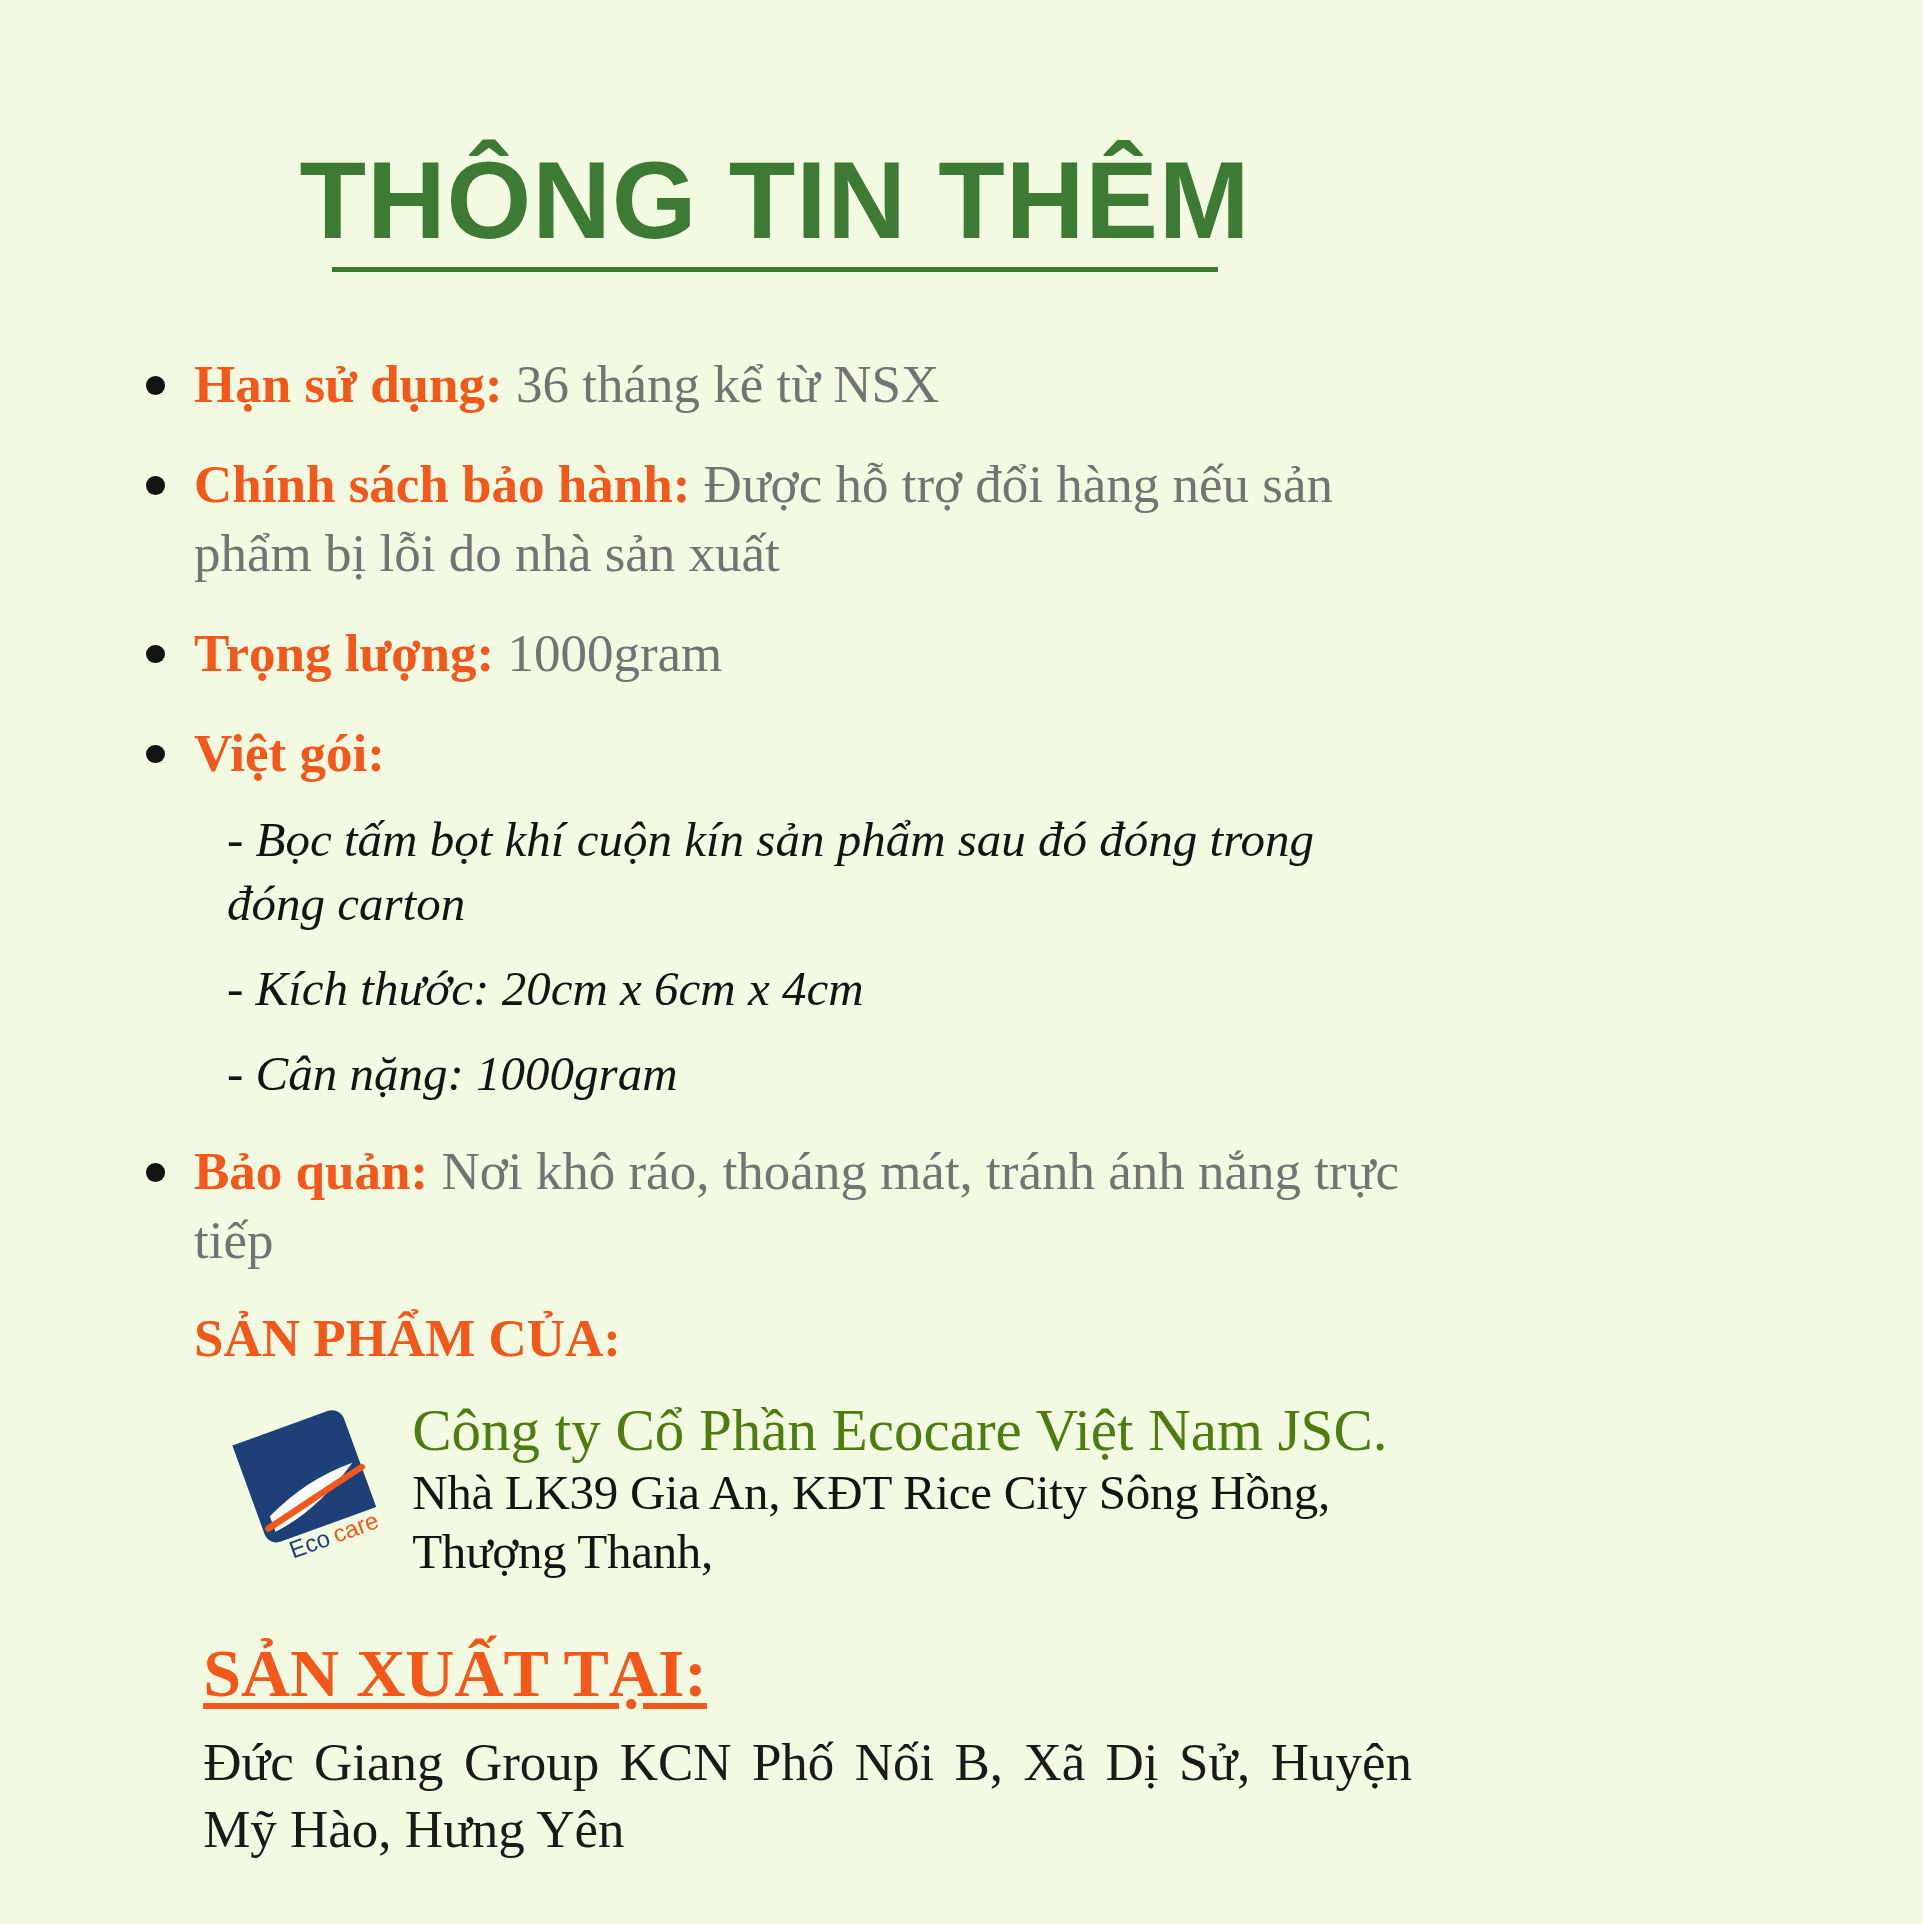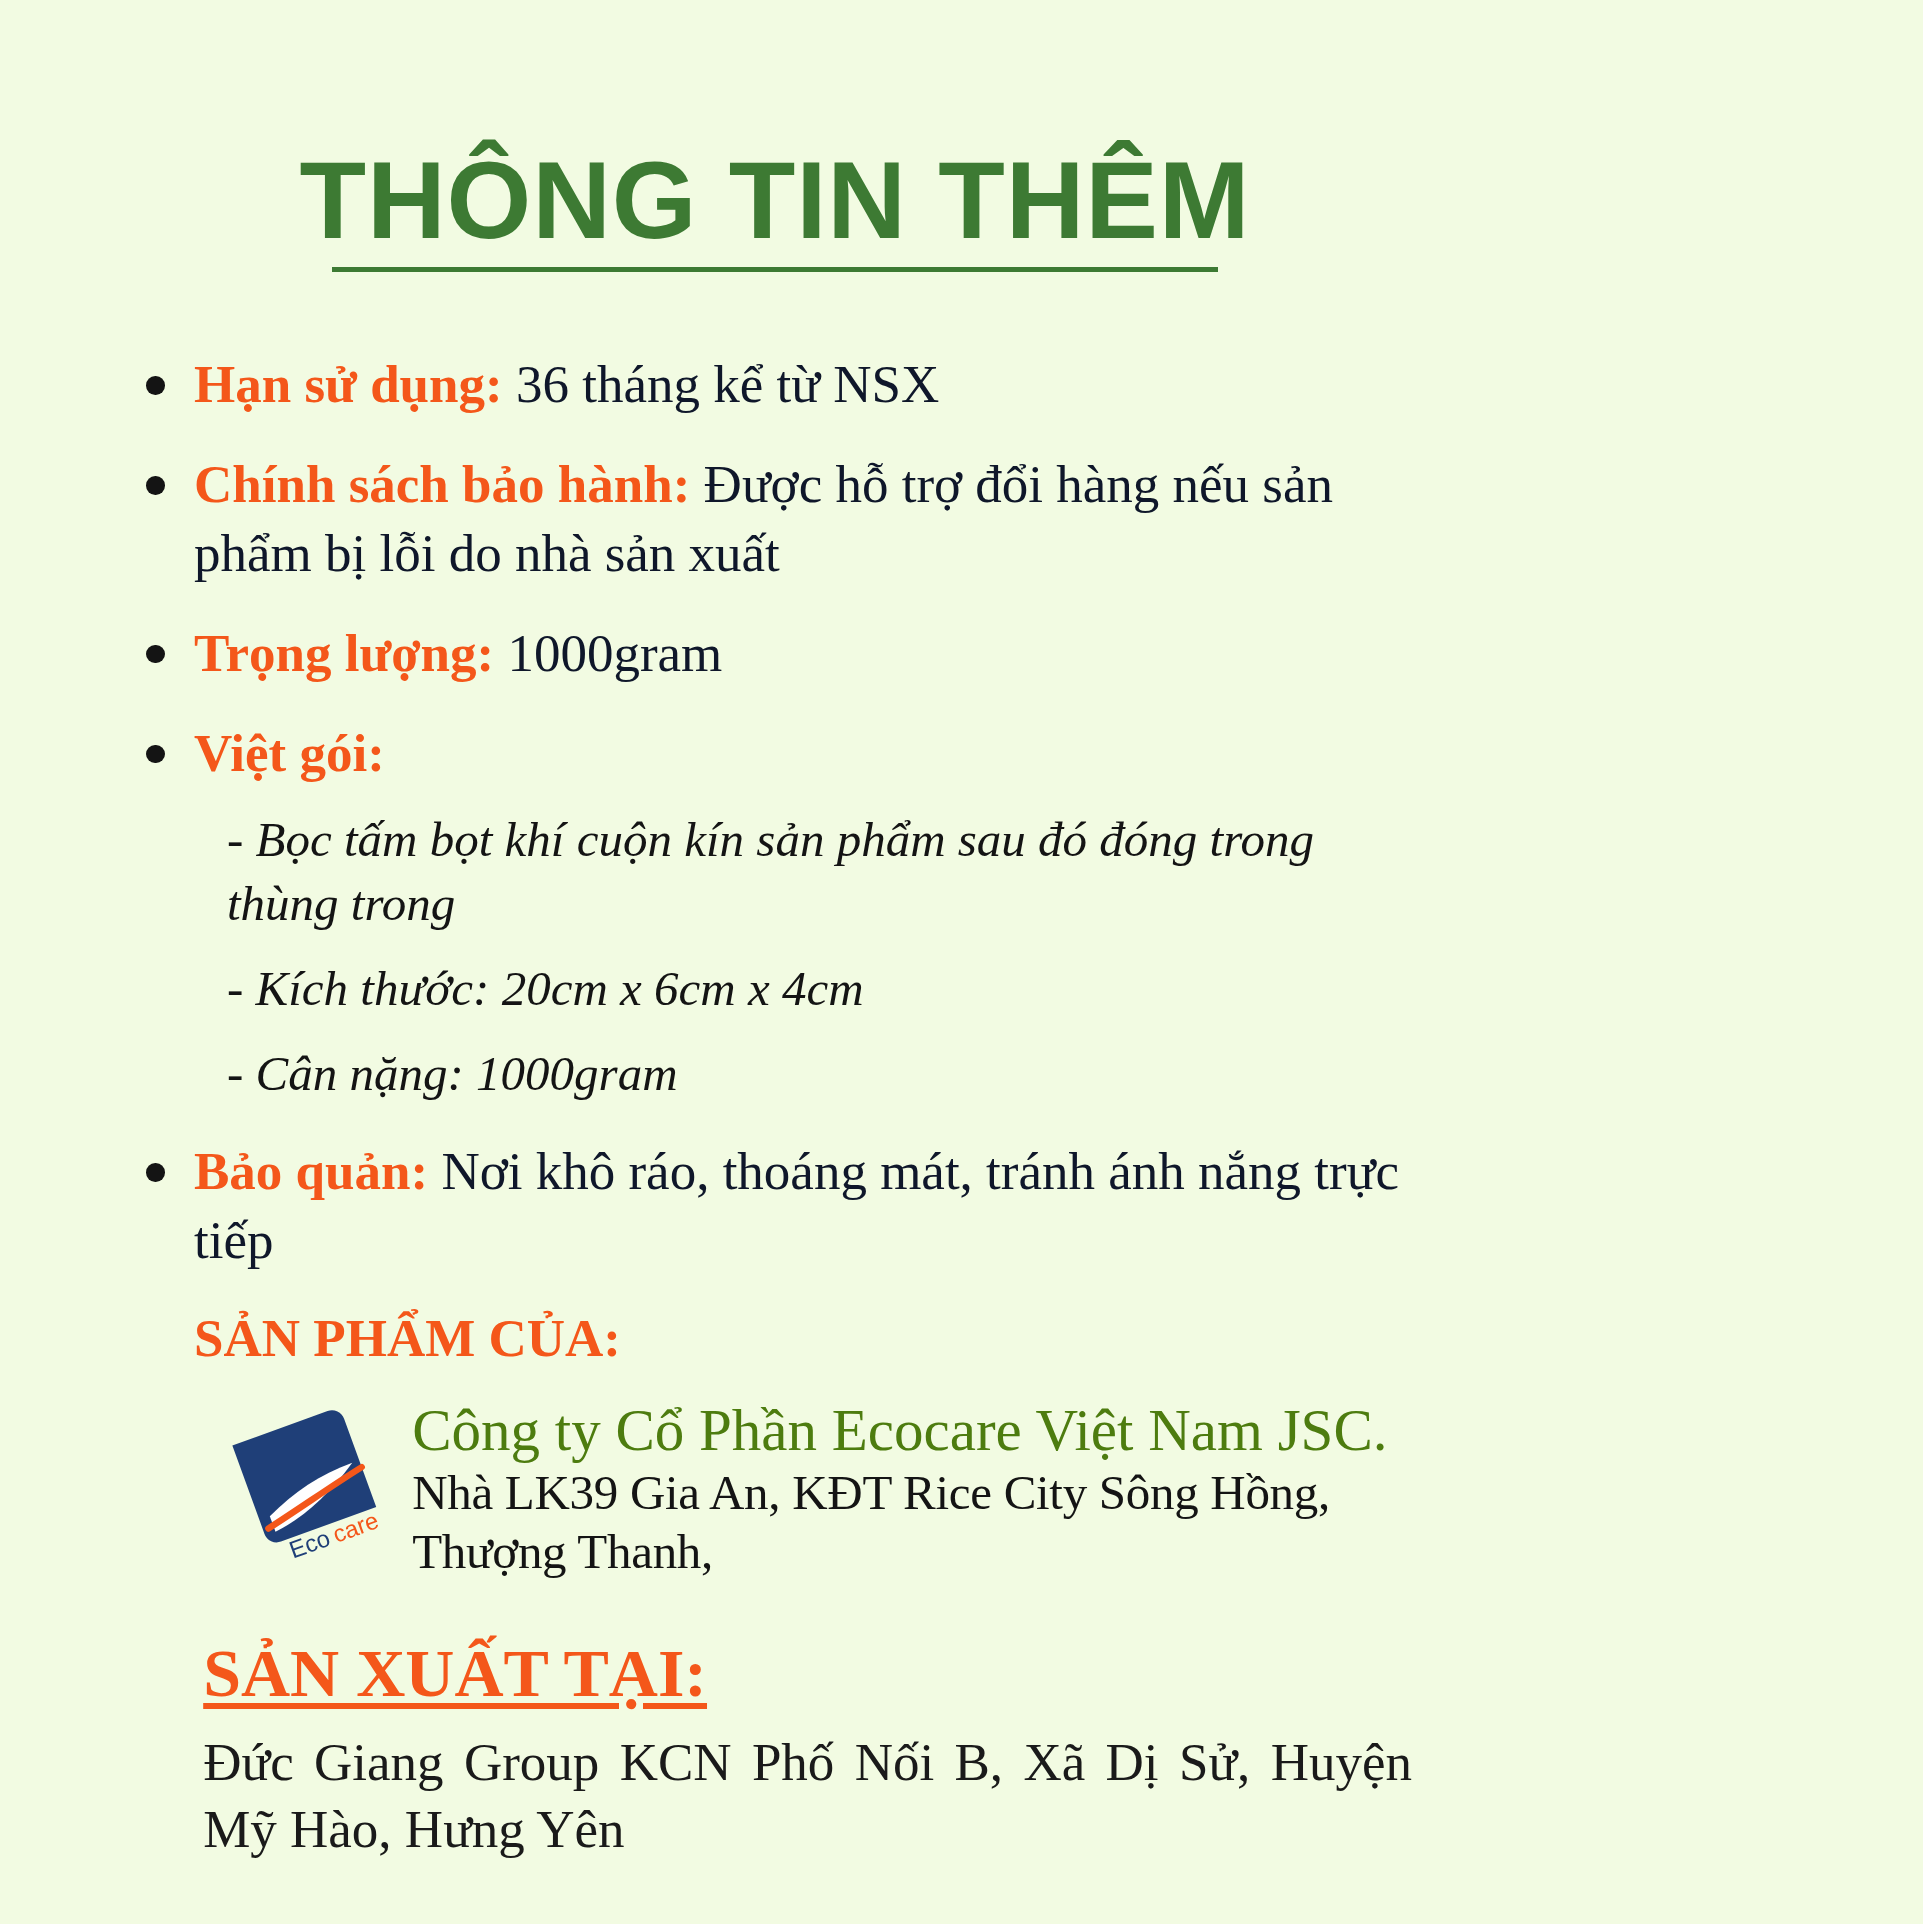--- a/index.html
+++ b/index.html
@@ -60,21 +60,21 @@
   }
   .line {
     font-size: 53px;
     line-height: 1.30;
   }
   .label {
     color: #f4571a;
     font-weight: 700;
   }
   .value {
-    color: #0f172a;
+    color: #737373;
     text-align: right;
   }
 
   
   .subitem {
     font-style: italic;
     font-size: 49px;
     line-height: 1.32;
     margin: 20px 0 20px 33px;
     color: #141414;
@@ -162,21 +162,21 @@
       <div class="line">
         <span class="label">Trọng lượng:</span><span class="value"> 1000gram</span>
       </div>
     </div>
 
     <div class="bullet-row">
       <span class="dot"></span>
       <div class="line">
         <span class="label">Việt gói:</span><span class="value"></span>
       </div>
-      <div class="subitem">- Bọc tấm bọt khí cuộn kín sản phẩm sau đó đóng trong thùng trong</div>
+      <div class="subitem">- Bọc tấm bọt khí cuộn kín sản phẩm sau đó đóng trong đóng carton</div>
       <div class="subitem">- Kích thước: 20cm x 6cm x 4cm</div>
       <div class="subitem">- Cân nặng: 1000gram</div>
     </div>
 
     <div class="bullet-row">
       <span class="dot"></span>
       <div class="line">
         <span class="label">Bảo quản:</span><span class="value"> Nơi khô ráo, thoáng mát, tránh ánh nắng trực tiếp</span>
       </div>
 

